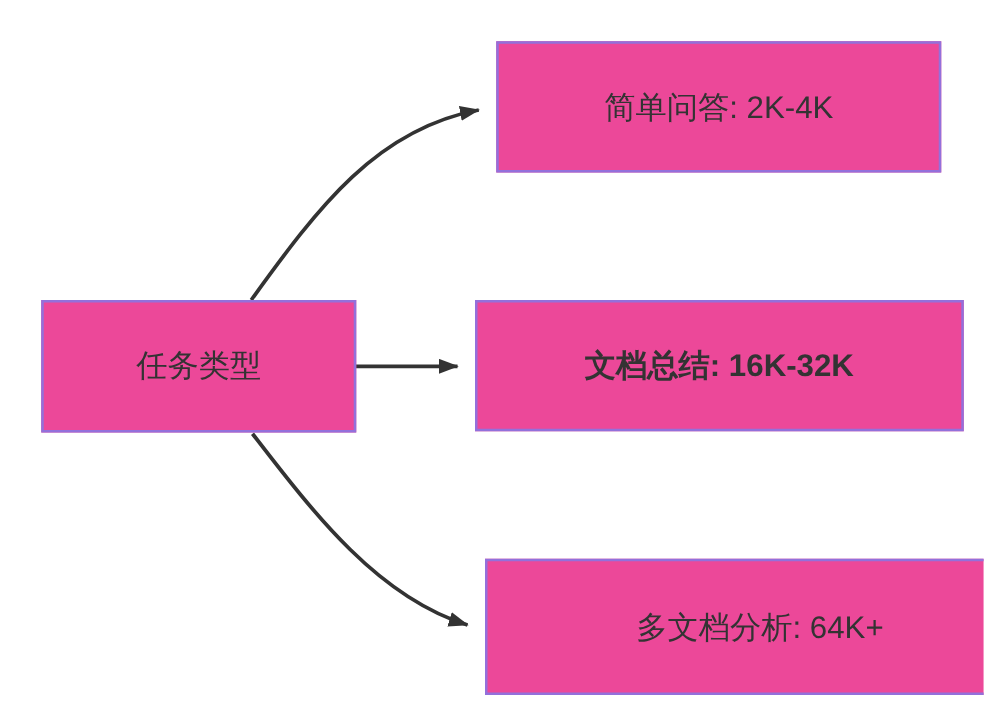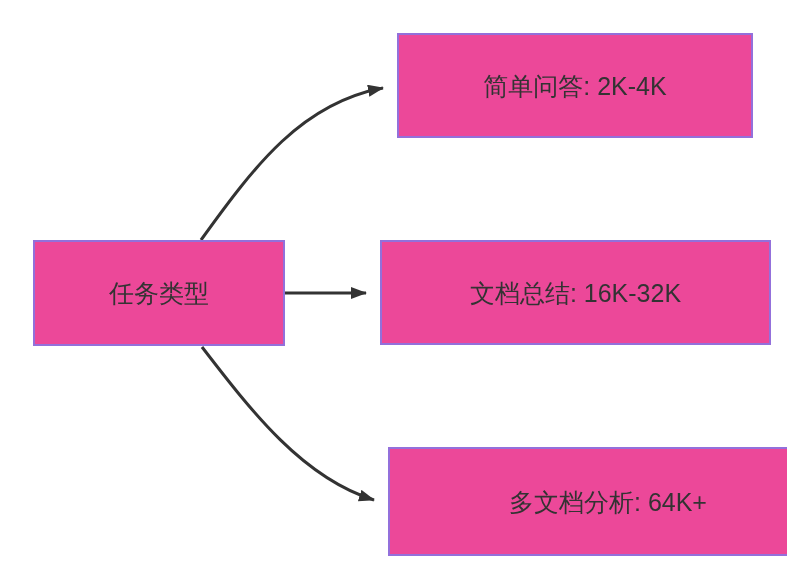--- a/index.html
+++ b/index.html
@@ -32,21 +32,21 @@
     align-items: center;
     justify-content: center;
     color: #333333;
     font-size: 25px;
     line-height: 1.2;
     white-space: nowrap;
     text-align: center;
   }
   .node-root   { left: 33px;  top: 240px; width: 252px; height: 106px; }
   .node-top    { left: 397px; top: 33px;  width: 356px; height: 105px; }
-  .node-mid    { left: 380px; top: 240px; width: 391px; height: 105px; }
+  .node-mid    { left: 380px; top: 240px; width: 391px; height: 105px; font-weight: bold; }
   .node-bottom { left: 388px; top: 447px; width: 440px; height: 109px; }
   .edge-path {
     fill: none;
     stroke: #333333;
     stroke-width: 3px;
   }
 </style>
 </head>
 <body>
 

